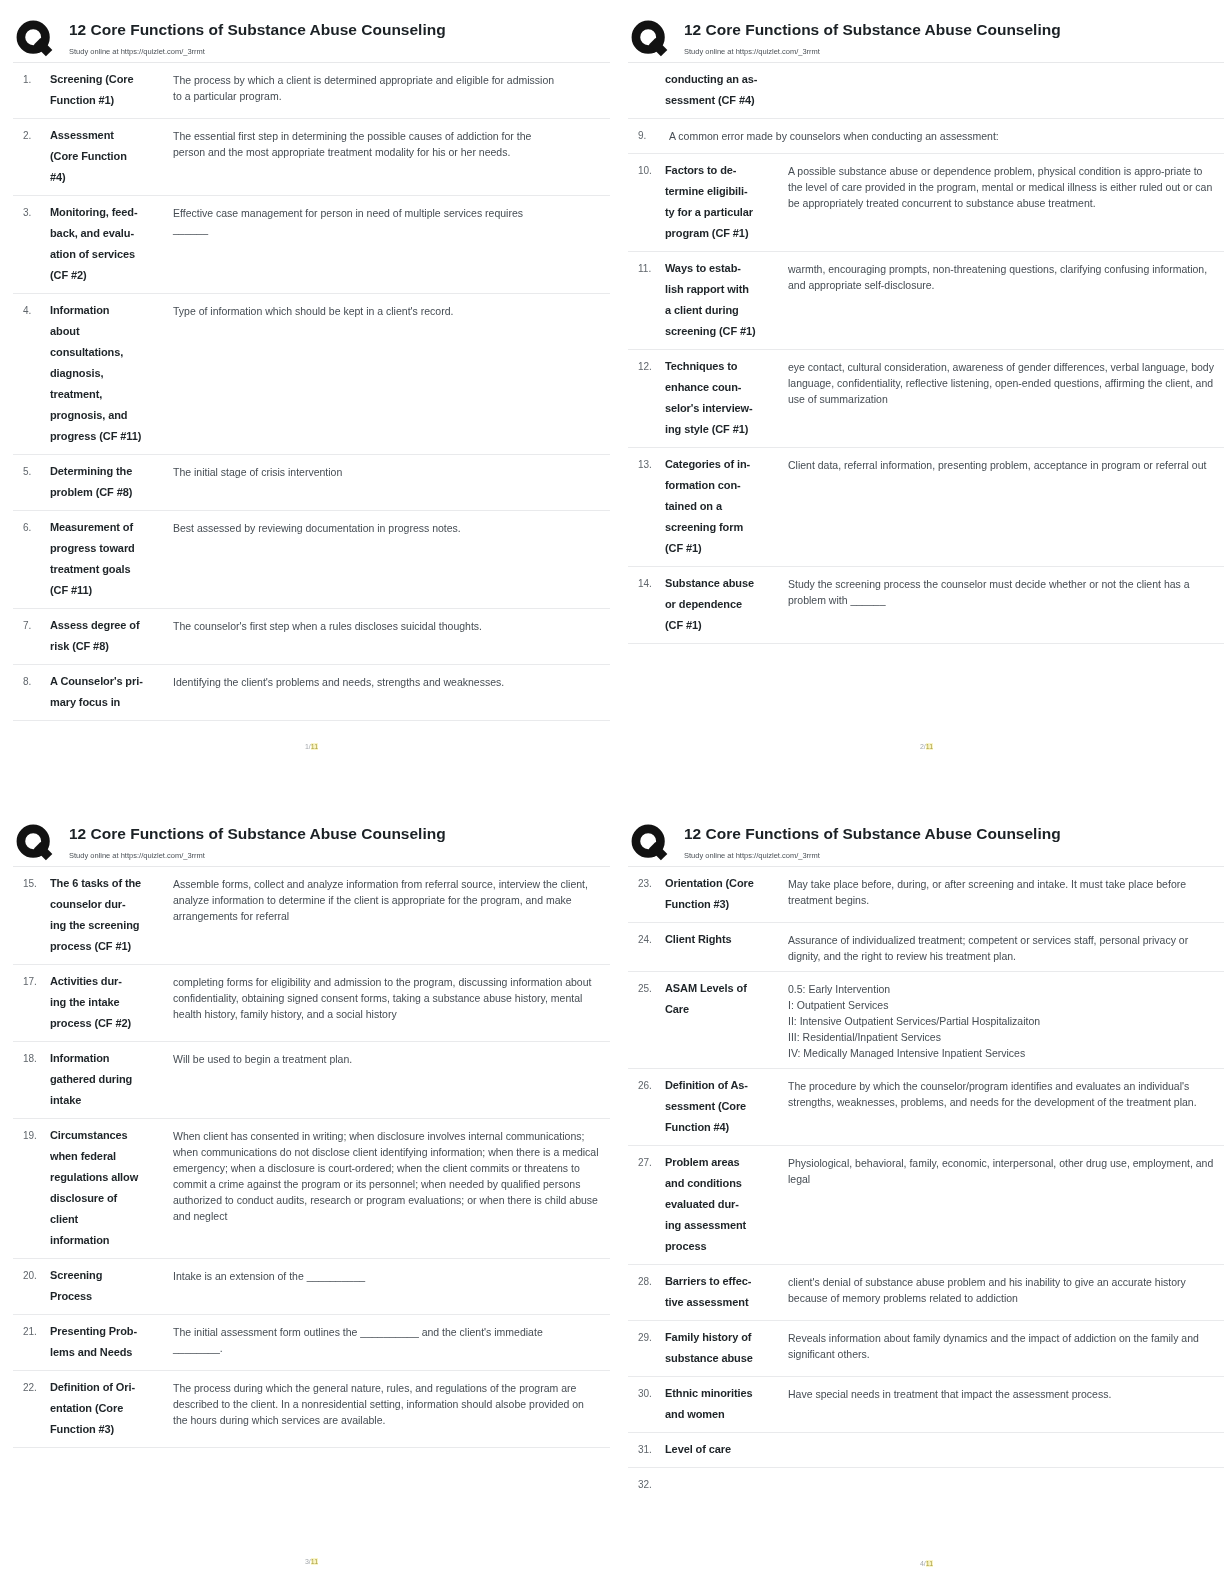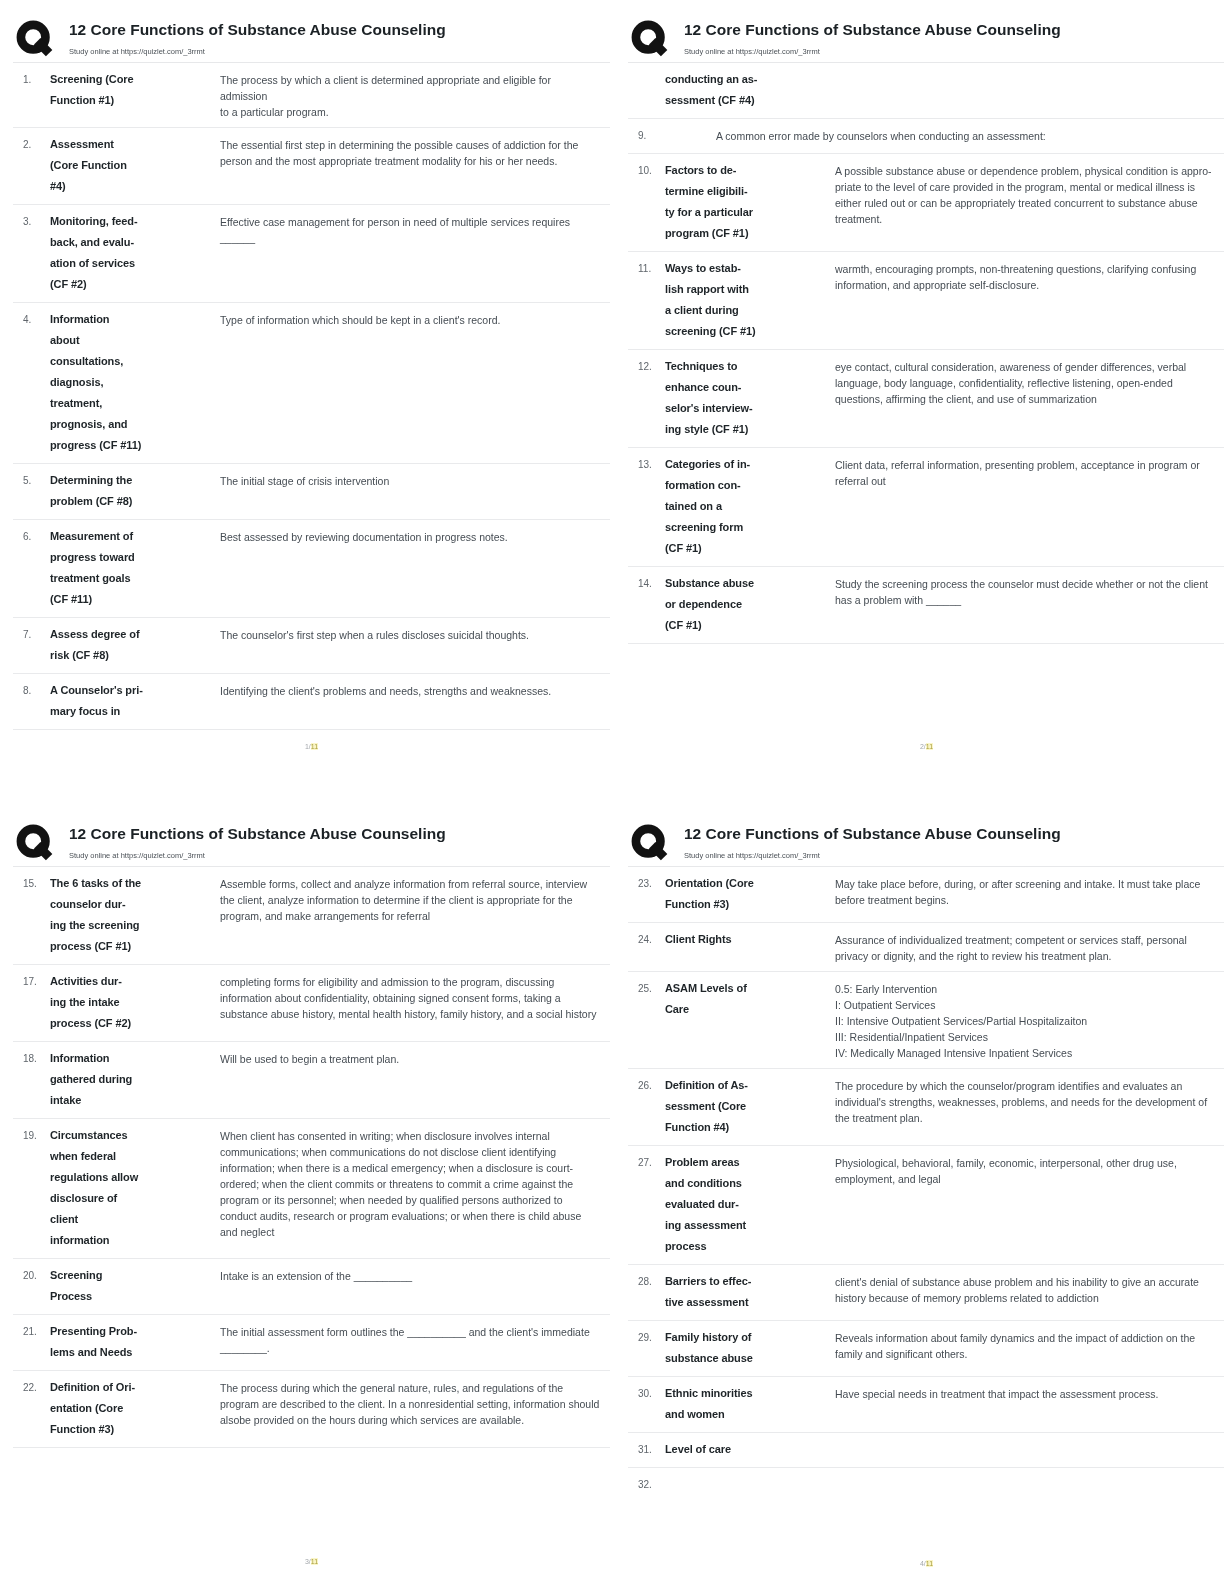--- a/index.html
+++ b/index.html
@@ -17,21 +17,21 @@
   .page-header{position:relative;min-height:44px;border-bottom:1px solid #e7e8ea;padding-bottom:2px;}
   .logo{position:absolute;left:2px;top:2px;width:40px;height:42px;}
   .title{margin-left:56px;padding-top:5px;font-size:15.5px;font-weight:bold;color:#1b2125;}
   .subtitle{margin-left:56px;margin-top:8px;font-size:7.5px;color:#4c5258;}
 
   .page-body{width:100%;}
   .item-row{display:flex;border-bottom:1px solid #e9eaec;padding:6px 0 7px 0;}
   .item-row.tail{border-bottom:none;gap:32px;}
   .item-num{flex:0 0 37px;box-sizing:border-box;padding-left:10px;font-size:10px;color:#5f656b;line-height:21px;}
   .item-term{flex:0 0 119px;font-size:11px;font-weight:bold;color:#1e2428;line-height:21px;white-space:pre-line;letter-spacing:-0.1px;}
-  .item-def{flex:1;font-size:10.5px;color:#454c53;line-height:16px;white-space:pre-line;padding:3px 10px 0 4px;margin-left:47px;}
+  .item-def{flex:1;font-size:10.5px;color:#454c53;line-height:16px;white-space:pre-line;padding:3px 10px 0 4px;}
 
   .footer{position:absolute;bottom:3px;left:0;width:100%;text-align:center;font-size:7px;color:#a4a8ac;}
   .footer .hl{color:#a89d3c;background:#fbf6c9;}
 </style>
 </head>
 <body>
 
 <div class="page" id="page1">
   <div class="page-body">
   <div class="page-header">

